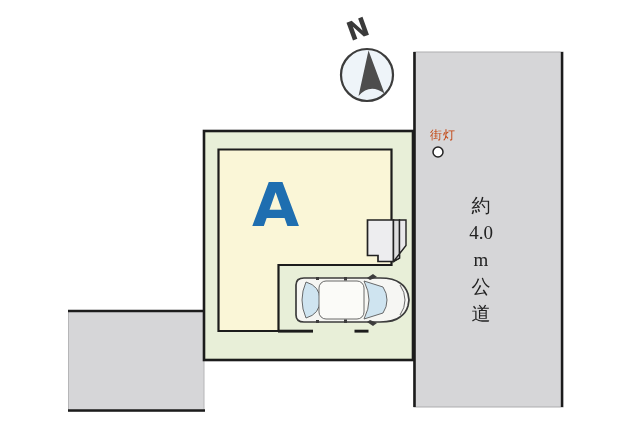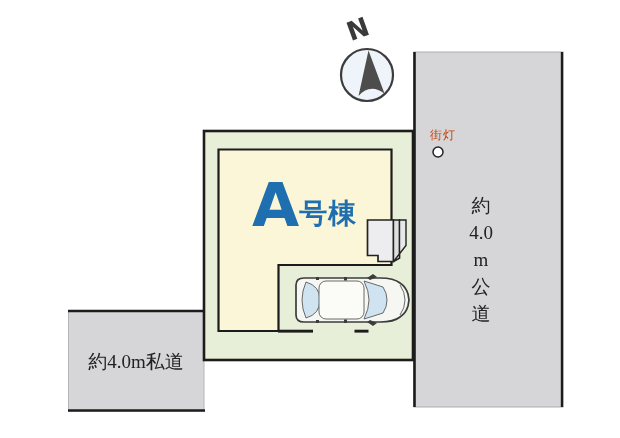--- a/index.html
+++ b/index.html
@@ -88,20 +88,18 @@
   <div class="label streetlight-label">街灯</div>
 
   <div class="label public-road-label">
     <span>約</span>
     <span>4.0</span>
     <span>m</span>
     <span>公</span>
     <span>道</span>
   </div>
 
-  <div class="label private-road-label">約4.0m私道</div>
 
   <div class="label building-label">
     <span class="main">A</span>
-      <span class="suffix">号棟</span>
   </div>
 
 </div>
 
 </body></html>

